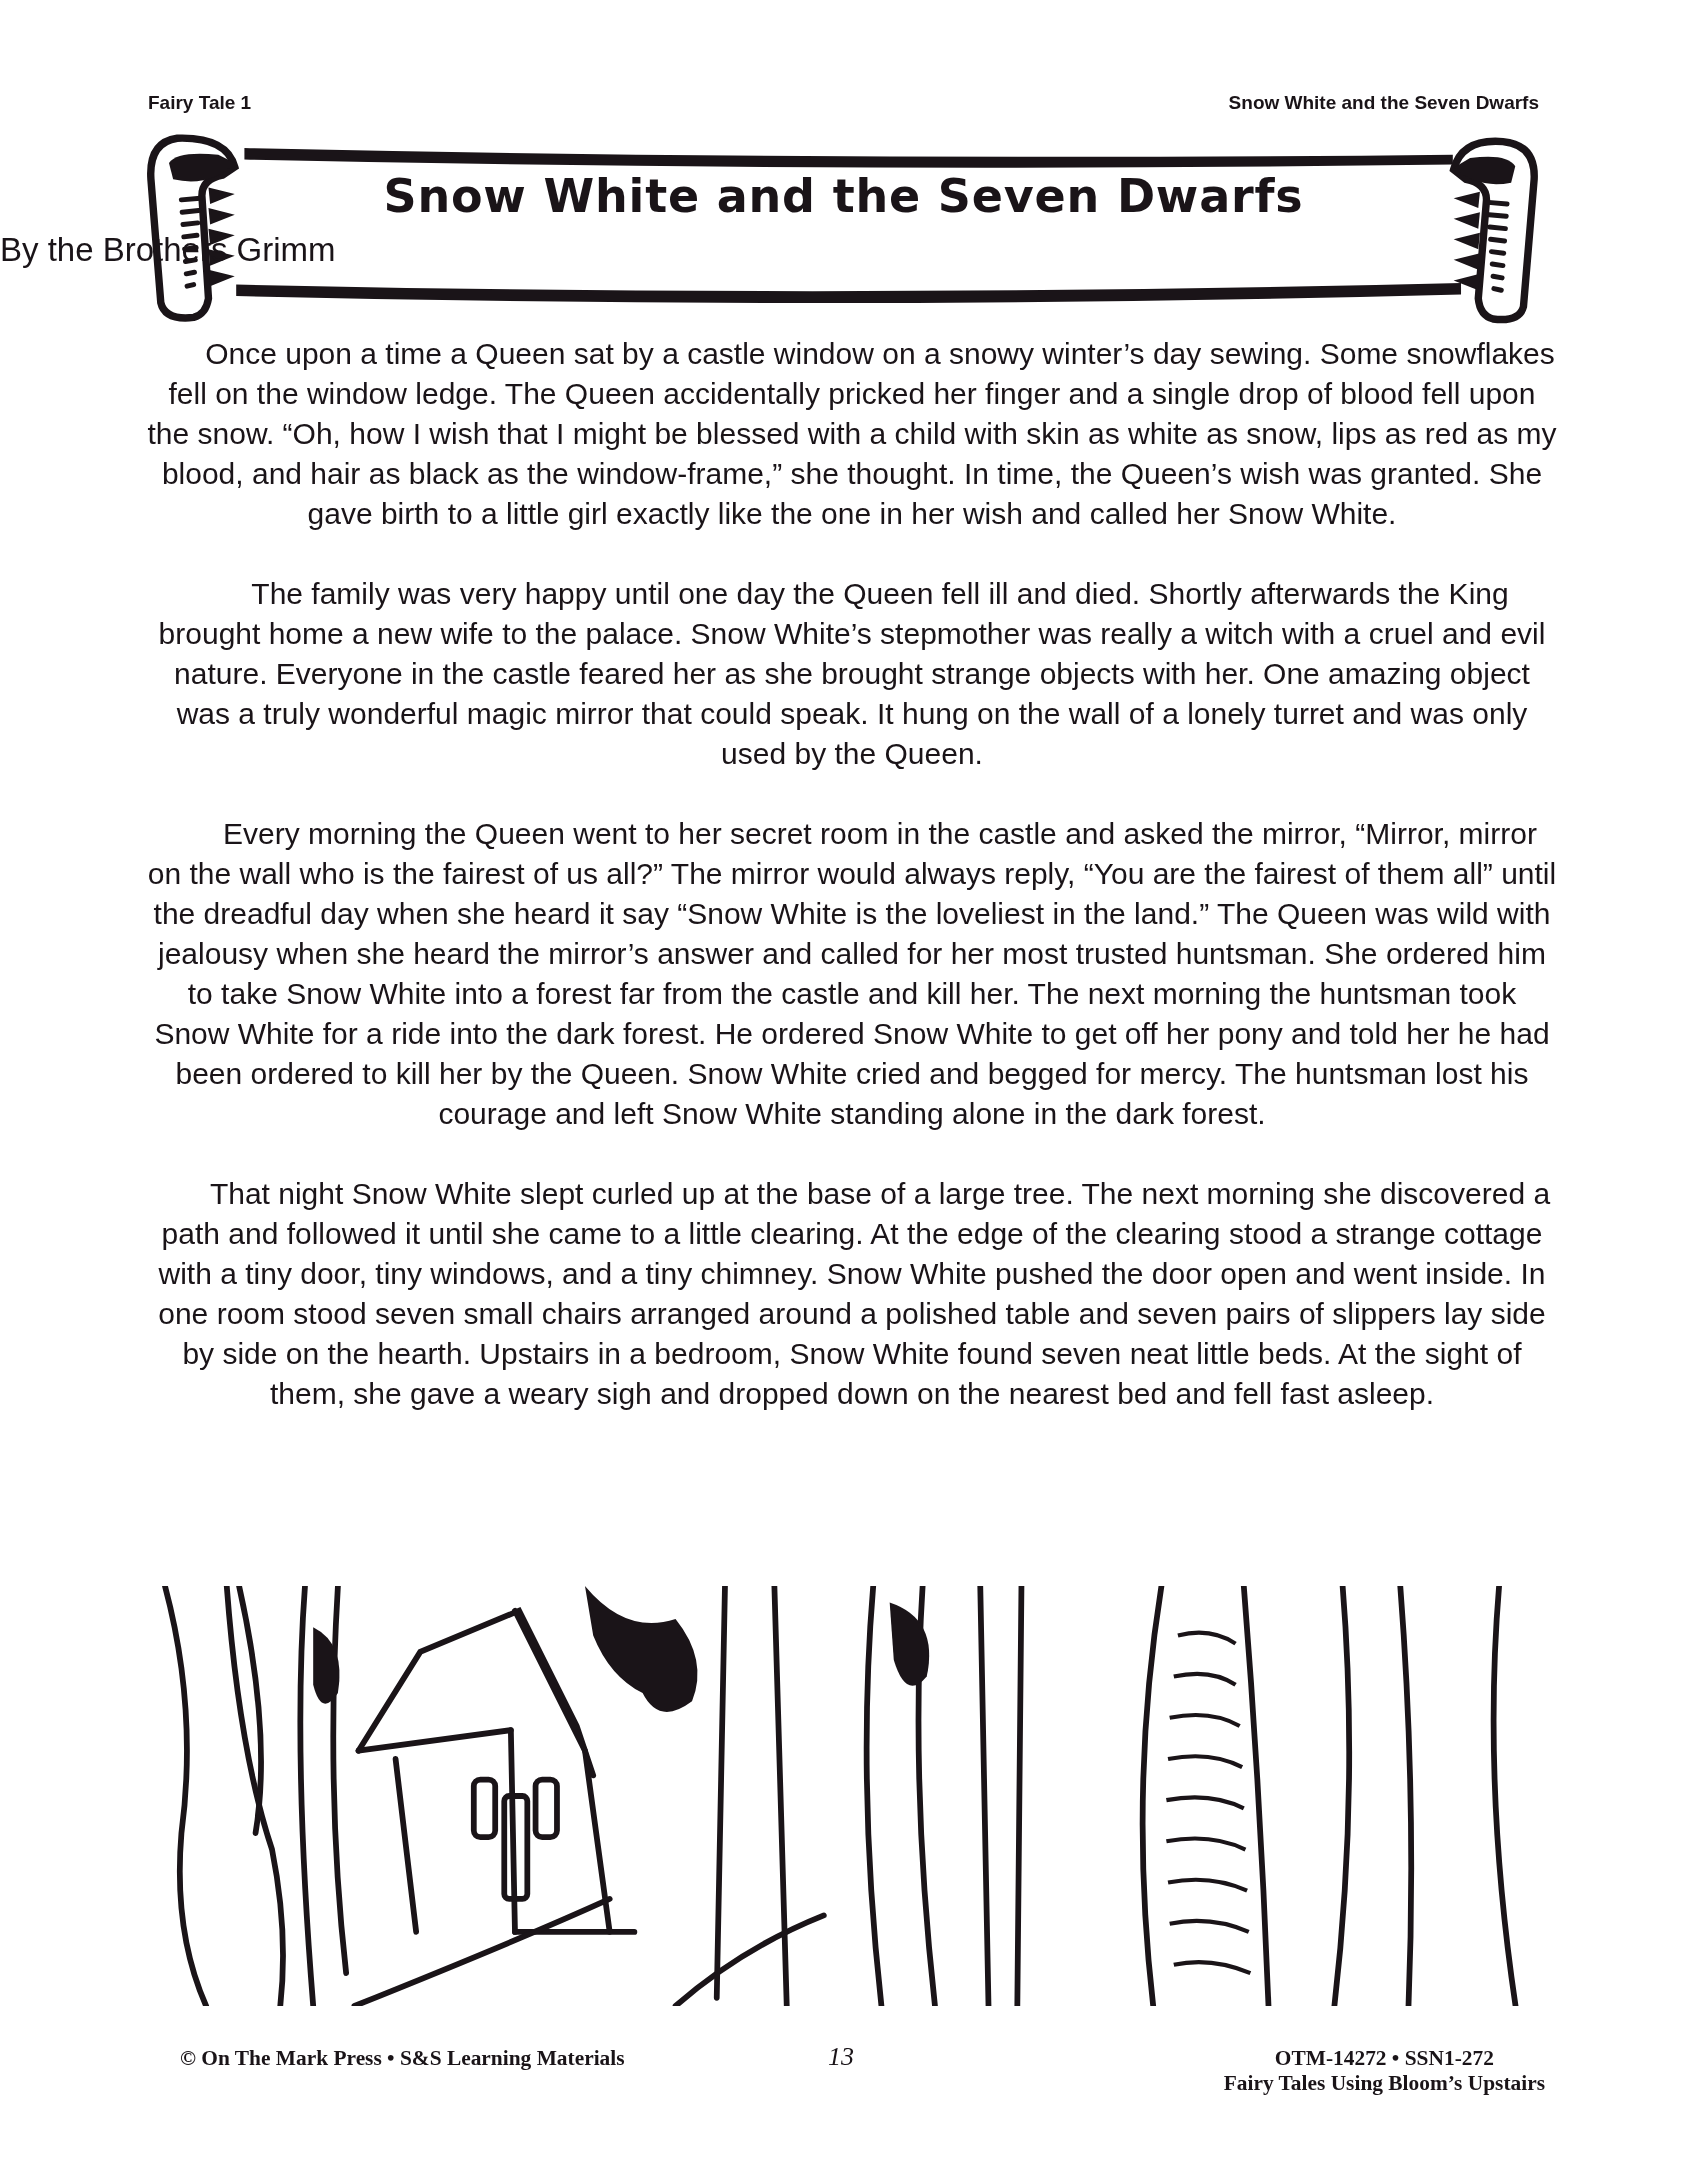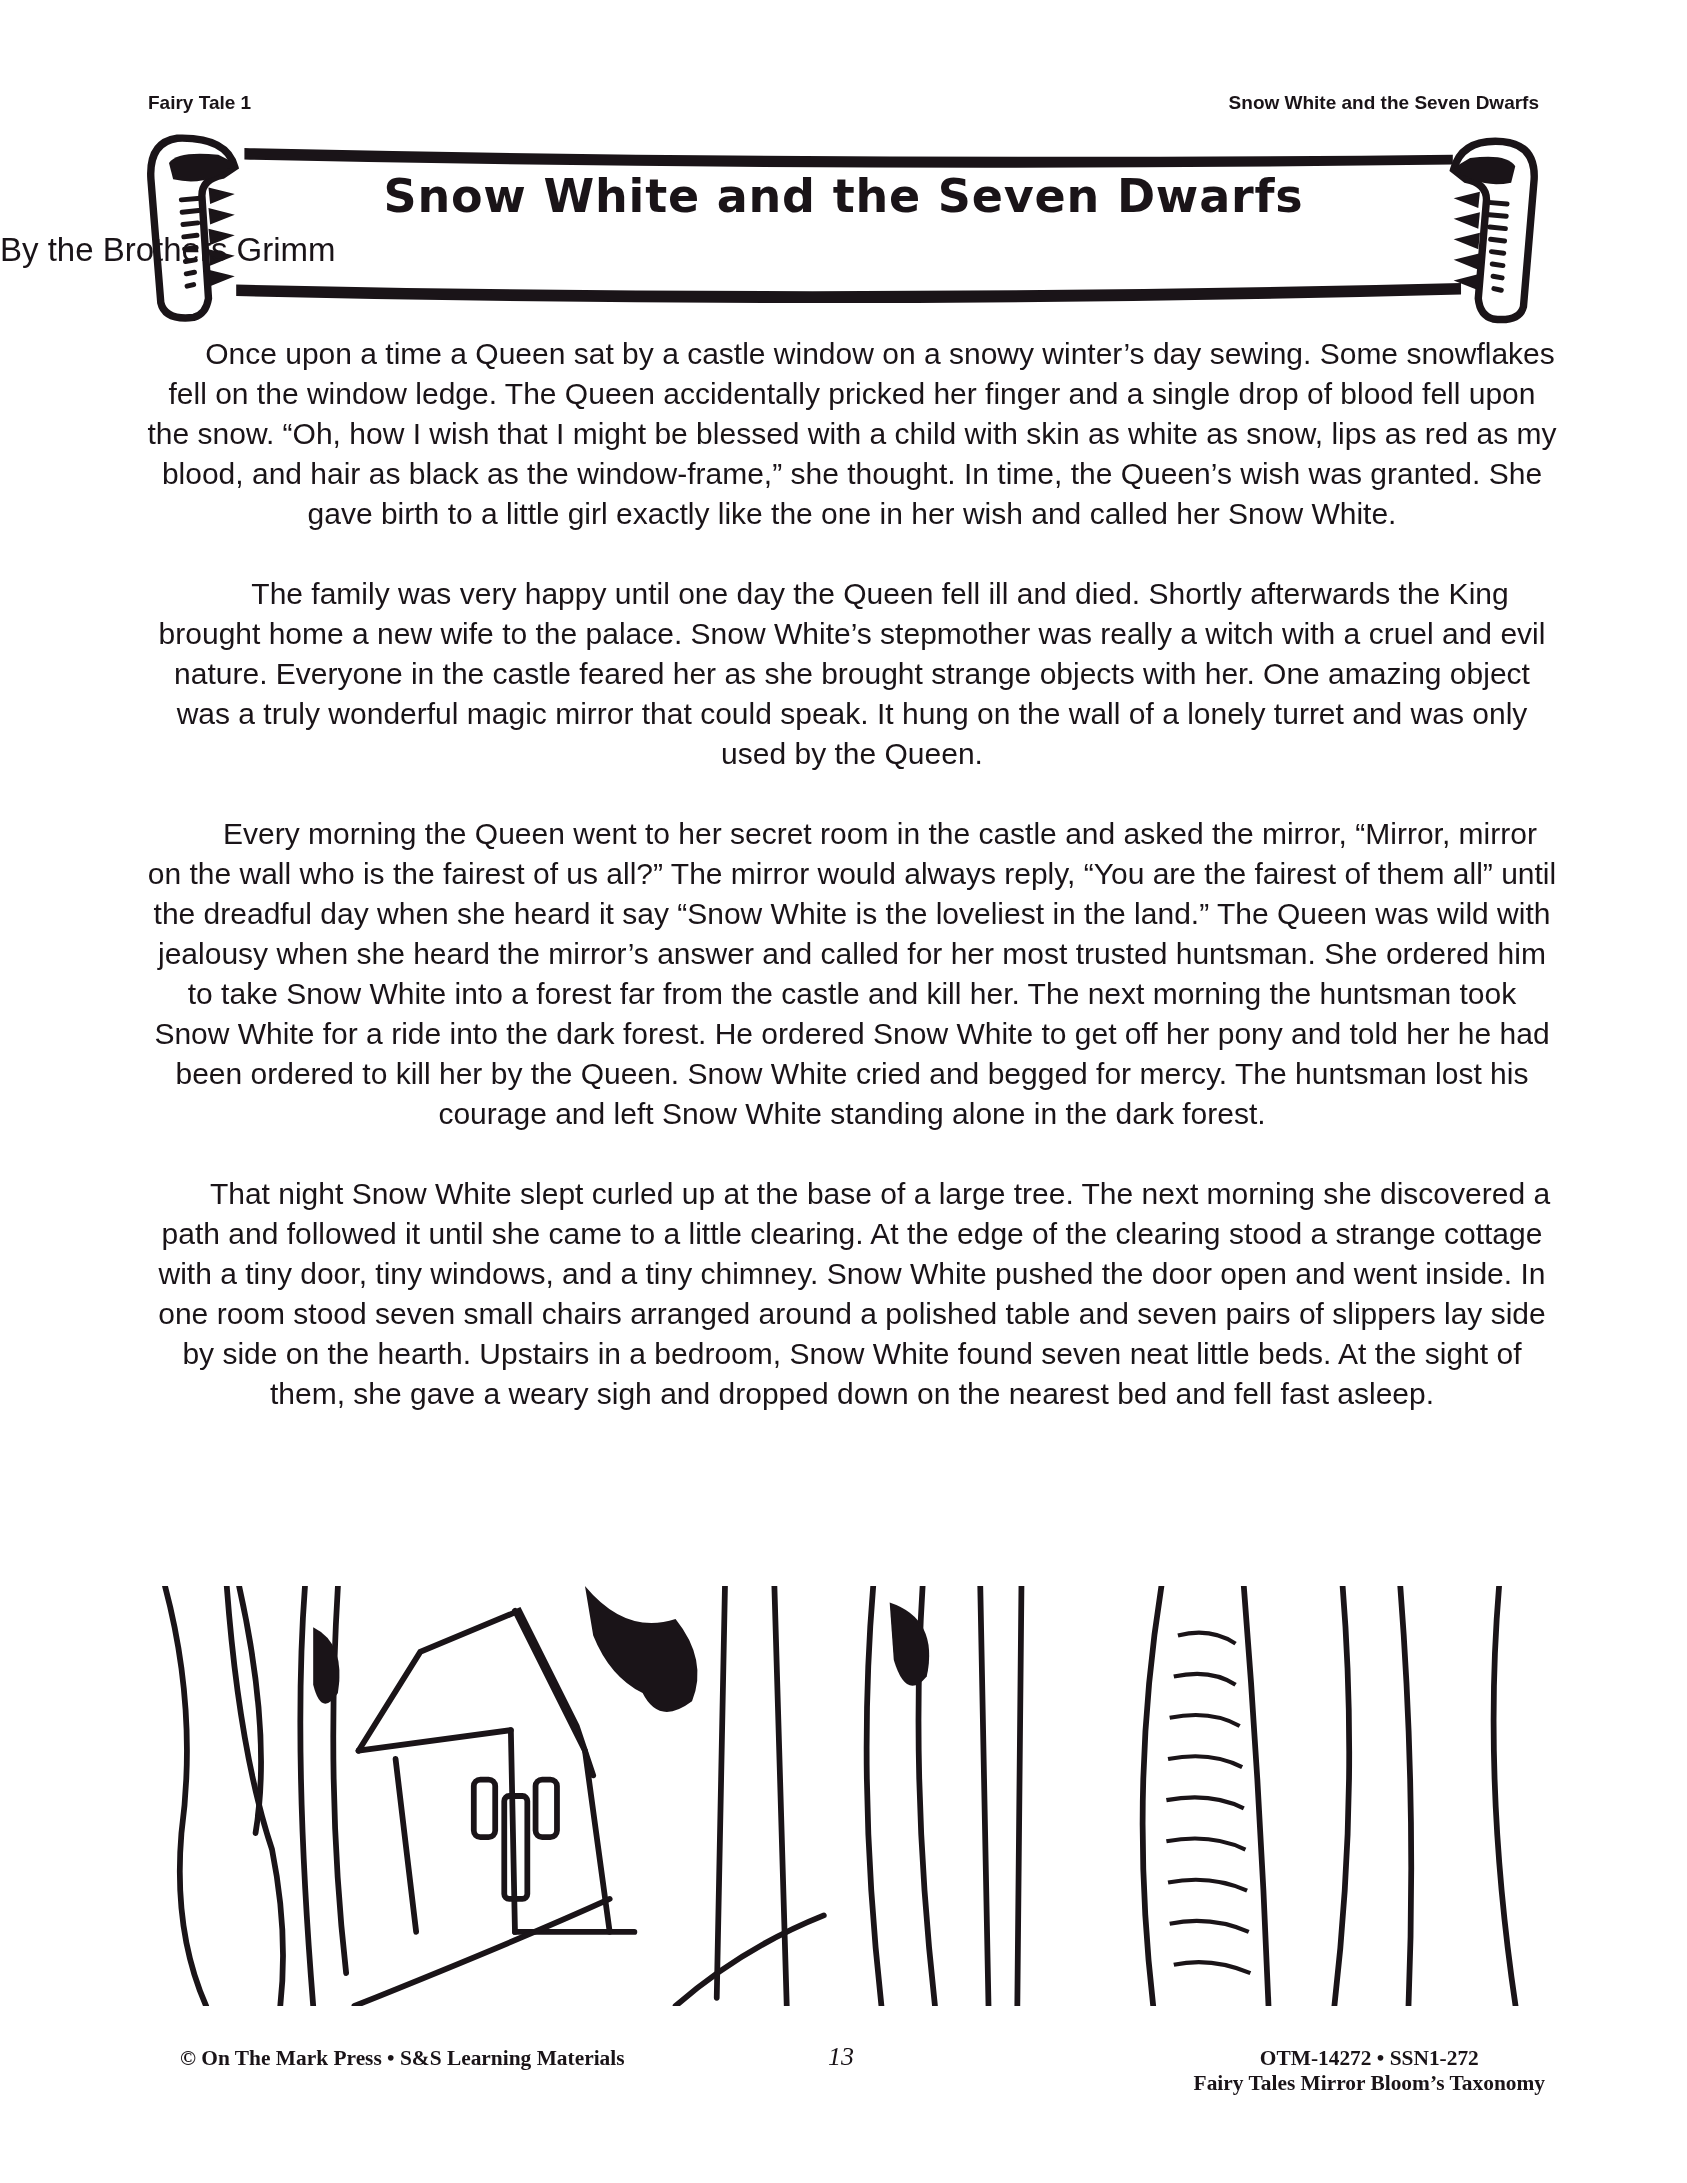--- a/index.html
+++ b/index.html
@@ -141,15 +141,15 @@
       <path d="M200 50 Q 240 70 230 130 Q 210 160 200 120 Z"></path>
       <path d="M900 20 Q 960 40 945 110 Q 920 140 905 90 Z"></path>
     </g>
   </svg>
 </div>
 
 <div class="footer ft-left">© On The Mark Press • S&amp;S Learning Materials</div>
 <div class="footer ft-page">13</div>
 <div class="footer ft-right">
   <div>OTM-14272 • SSN1-272</div>
-  <div>Fairy Tales Mirror Bloom’s Taxonomy</div>
+  <div>Fairy Tales Using Bloom’s Upstairs</div>
 </div>
 
 
 </body></html>

